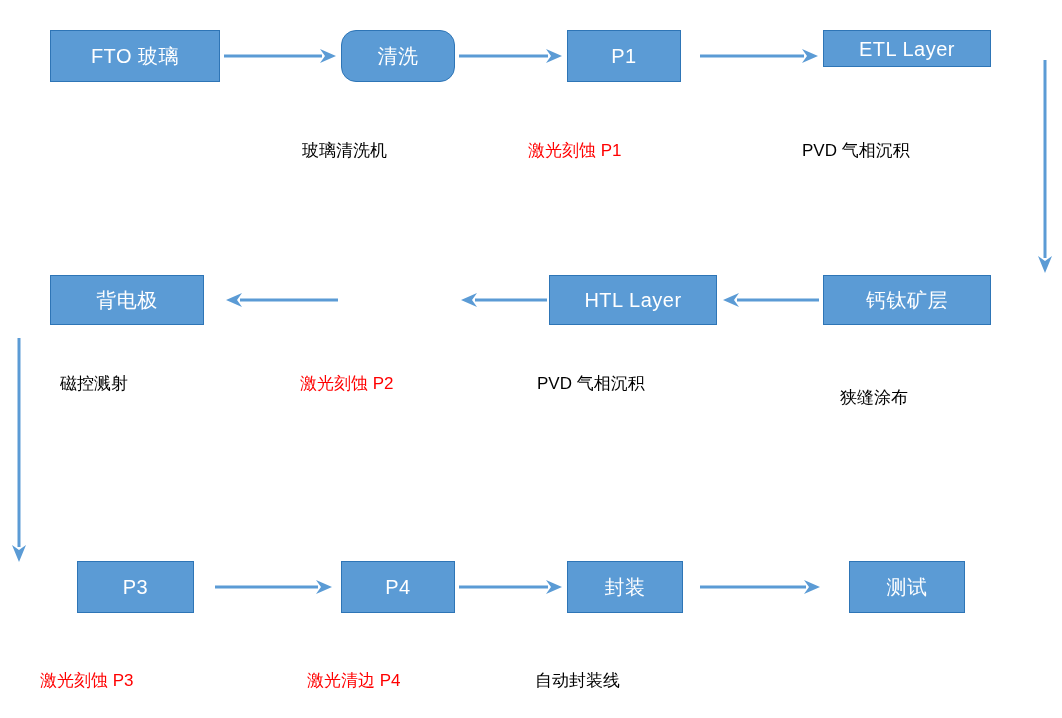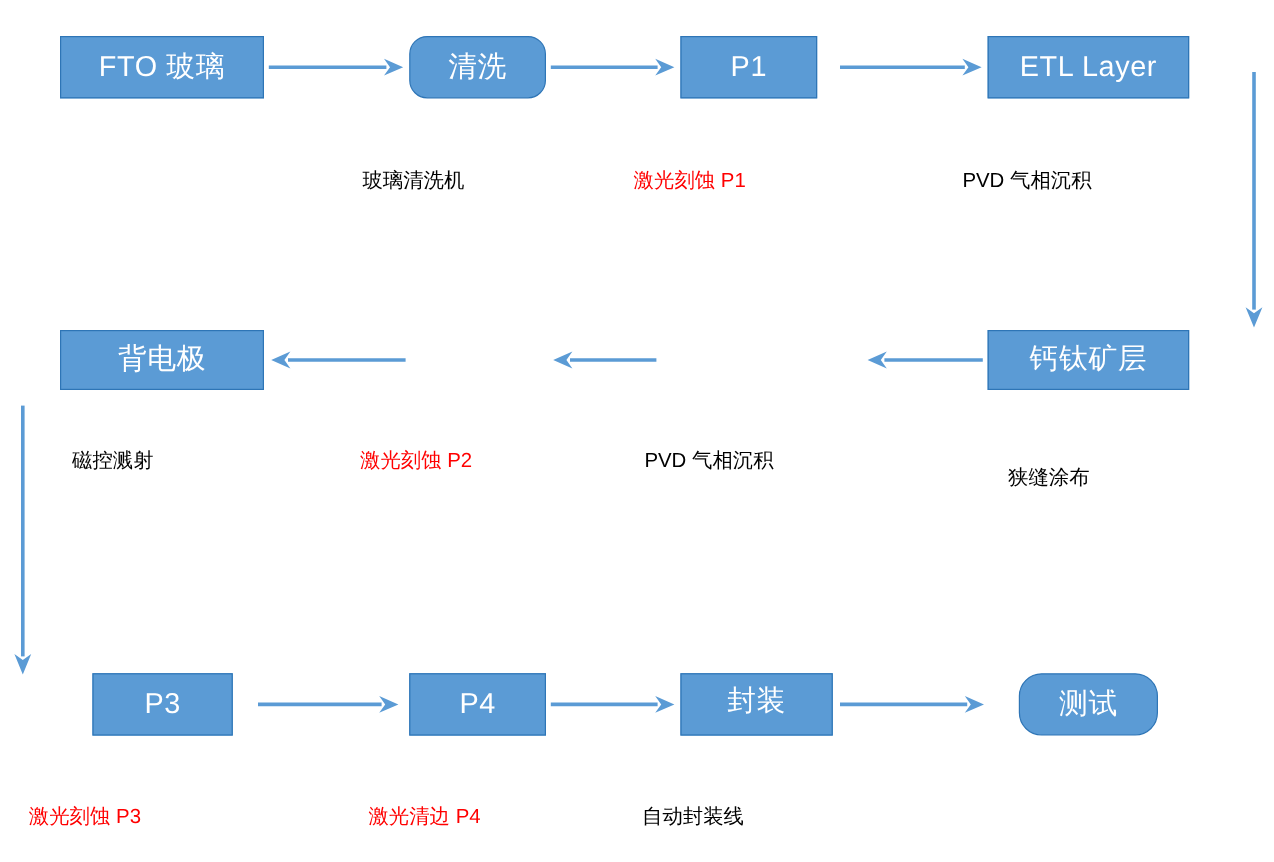--- a/index.html
+++ b/index.html
@@ -19,21 +19,21 @@
   
   .node {
     position: absolute;
     box-sizing: border-box;
     background: #5B9BD5;
     border: 1.5px solid #2E75B6;
     color: #FFFFFF;
     display: flex;
     align-items: center;
     justify-content: center;
-    font-size: 24px;
+    font-size: 20px;
     line-height: 1;
     letter-spacing: 0.5px;
     white-space: nowrap;
   }
 
   
   .caption {
     position: absolute;
     font-size: 17px;
     line-height: 1;
@@ -86,60 +86,63 @@
     <span>P1</span>
   </div>
 
   <div class="arrow-h" style="left:700px; top:45px; width:120px;">
     <svg width="120" height="22" viewBox="0 0 120 22">
       <line x1="0" y1="11" x2="104" y2="11" stroke="#5B9BD5" stroke-width="3"></line>
       <path d="M102 4 L118 11 L102 18 L107 11 Z" fill="#5B9BD5"></path>
     </svg>
   </div>
 
-  <div class="node" style="left:823px; top:30px; width:168px; height:52px;">
+  <div class="node" style="left:823px; top:30px; width:168px; height:37px;">
     <span>ETL Layer</span>
   </div>
 
   <div class="caption" style="left:302px; top:142px;">
     <span>玻璃清洗机</span>
   </div>
   <div class="caption red" style="left:528px; top:142px;">
     <span>激光刻蚀 P1</span>
   </div>
   <div class="caption" style="left:802px; top:142px;">
     <span>PVD 气相沉积</span>
   </div>
 
   <div class="arrow-v" style="left:1034px; top:60px; height:215px;">
     <svg width="22" height="215" viewBox="0 0 22 215">
       <line x1="11" y1="0" x2="11" y2="198" stroke="#5B9BD5" stroke-width="3"></line>
       <path d="M4 196 L11 213 L18 196 L11 201 Z" fill="#5B9BD5"></path>
     </svg>
   </div>
 
-  <div class="node" style="left:50px; top:275px; width:170px; height:50px;">
+  <div class="node" style="left:50px; top:275px; width:154px; height:50px;">
     <span>背电极</span>
   </div>
 
   <div class="arrow-h" style="left:224px; top:289px; width:114px;">
     <svg width="114" height="22" viewBox="0 0 114 22">
       <line x1="16" y1="11" x2="114" y2="11" stroke="#5B9BD5" stroke-width="3"></line>
       <path d="M18 4 L2 11 L18 18 L13 11 Z" fill="#5B9BD5"></path>
     </svg>
   </div>
 
 
   <div class="arrow-h" style="left:459px; top:289px; width:88px;">
     <svg width="88" height="22" viewBox="0 0 88 22">
       <line x1="16" y1="11" x2="88" y2="11" stroke="#5B9BD5" stroke-width="3"></line>
       <path d="M18 4 L2 11 L18 18 L13 11 Z" fill="#5B9BD5"></path>
     </svg>
   </div>
 
+  <div class="node" style="left:549px; top:275px; width:168px; height:50px;">
+    <span>HTL Layer</span>
+  </div>
 
   <div class="arrow-h" style="left:721px; top:289px; width:98px;">
     <svg width="98" height="22" viewBox="0 0 98 22">
       <line x1="16" y1="11" x2="98" y2="11" stroke="#5B9BD5" stroke-width="3"></line>
       <path d="M18 4 L2 11 L18 18 L13 11 Z" fill="#5B9BD5"></path>
     </svg>
   </div>
 
   <div class="node" style="left:823px; top:275px; width:168px; height:50px;">
     <span>钙钛矿层</span>
@@ -180,36 +183,36 @@
     <span>P4</span>
   </div>
 
   <div class="arrow-h" style="left:459px; top:576px; width:105px;">
     <svg width="105" height="22" viewBox="0 0 105 22">
       <line x1="0" y1="11" x2="89" y2="11" stroke="#5B9BD5" stroke-width="3"></line>
       <path d="M87 4 L103 11 L87 18 L92 11 Z" fill="#5B9BD5"></path>
     </svg>
   </div>
 
-  <div class="node" style="left:567px; top:561px; width:127px; height:52px;font-family:Liberation Mono, monospace;">
+  <div class="node" style="left:567px; top:561px; width:116px; height:52px;">
     <span>封装</span>
   </div>
 
   <div class="arrow-h" style="left:700px; top:576px; width:122px;">
     <svg width="122" height="22" viewBox="0 0 122 22">
       <line x1="0" y1="11" x2="106" y2="11" stroke="#5B9BD5" stroke-width="3"></line>
       <path d="M104 4 L120 11 L104 18 L109 11 Z" fill="#5B9BD5"></path>
     </svg>
   </div>
 
-  <div class="node" style="left:849px; top:561px; width:116px; height:52px;border-radius:19px;">
+  <div class="node" style="left:849px; top:561px; width:116px; height:52px;">
     <span>测试</span>
   </div>
 
-  <div class="caption red" style="left:24px; top:672px;text-align:right;">
+  <div class="caption red" style="left:40px; top:672px;text-align:right;">
     <span>激光刻蚀 P3</span>
   </div>
   <div class="caption red" style="left:307px; top:672px;">
     <span>激光清边 P4</span>
   </div>
   <div class="caption" style="left:535px; top:672px;">
     <span>自动封装线</span>
   </div>
 
 </div>

